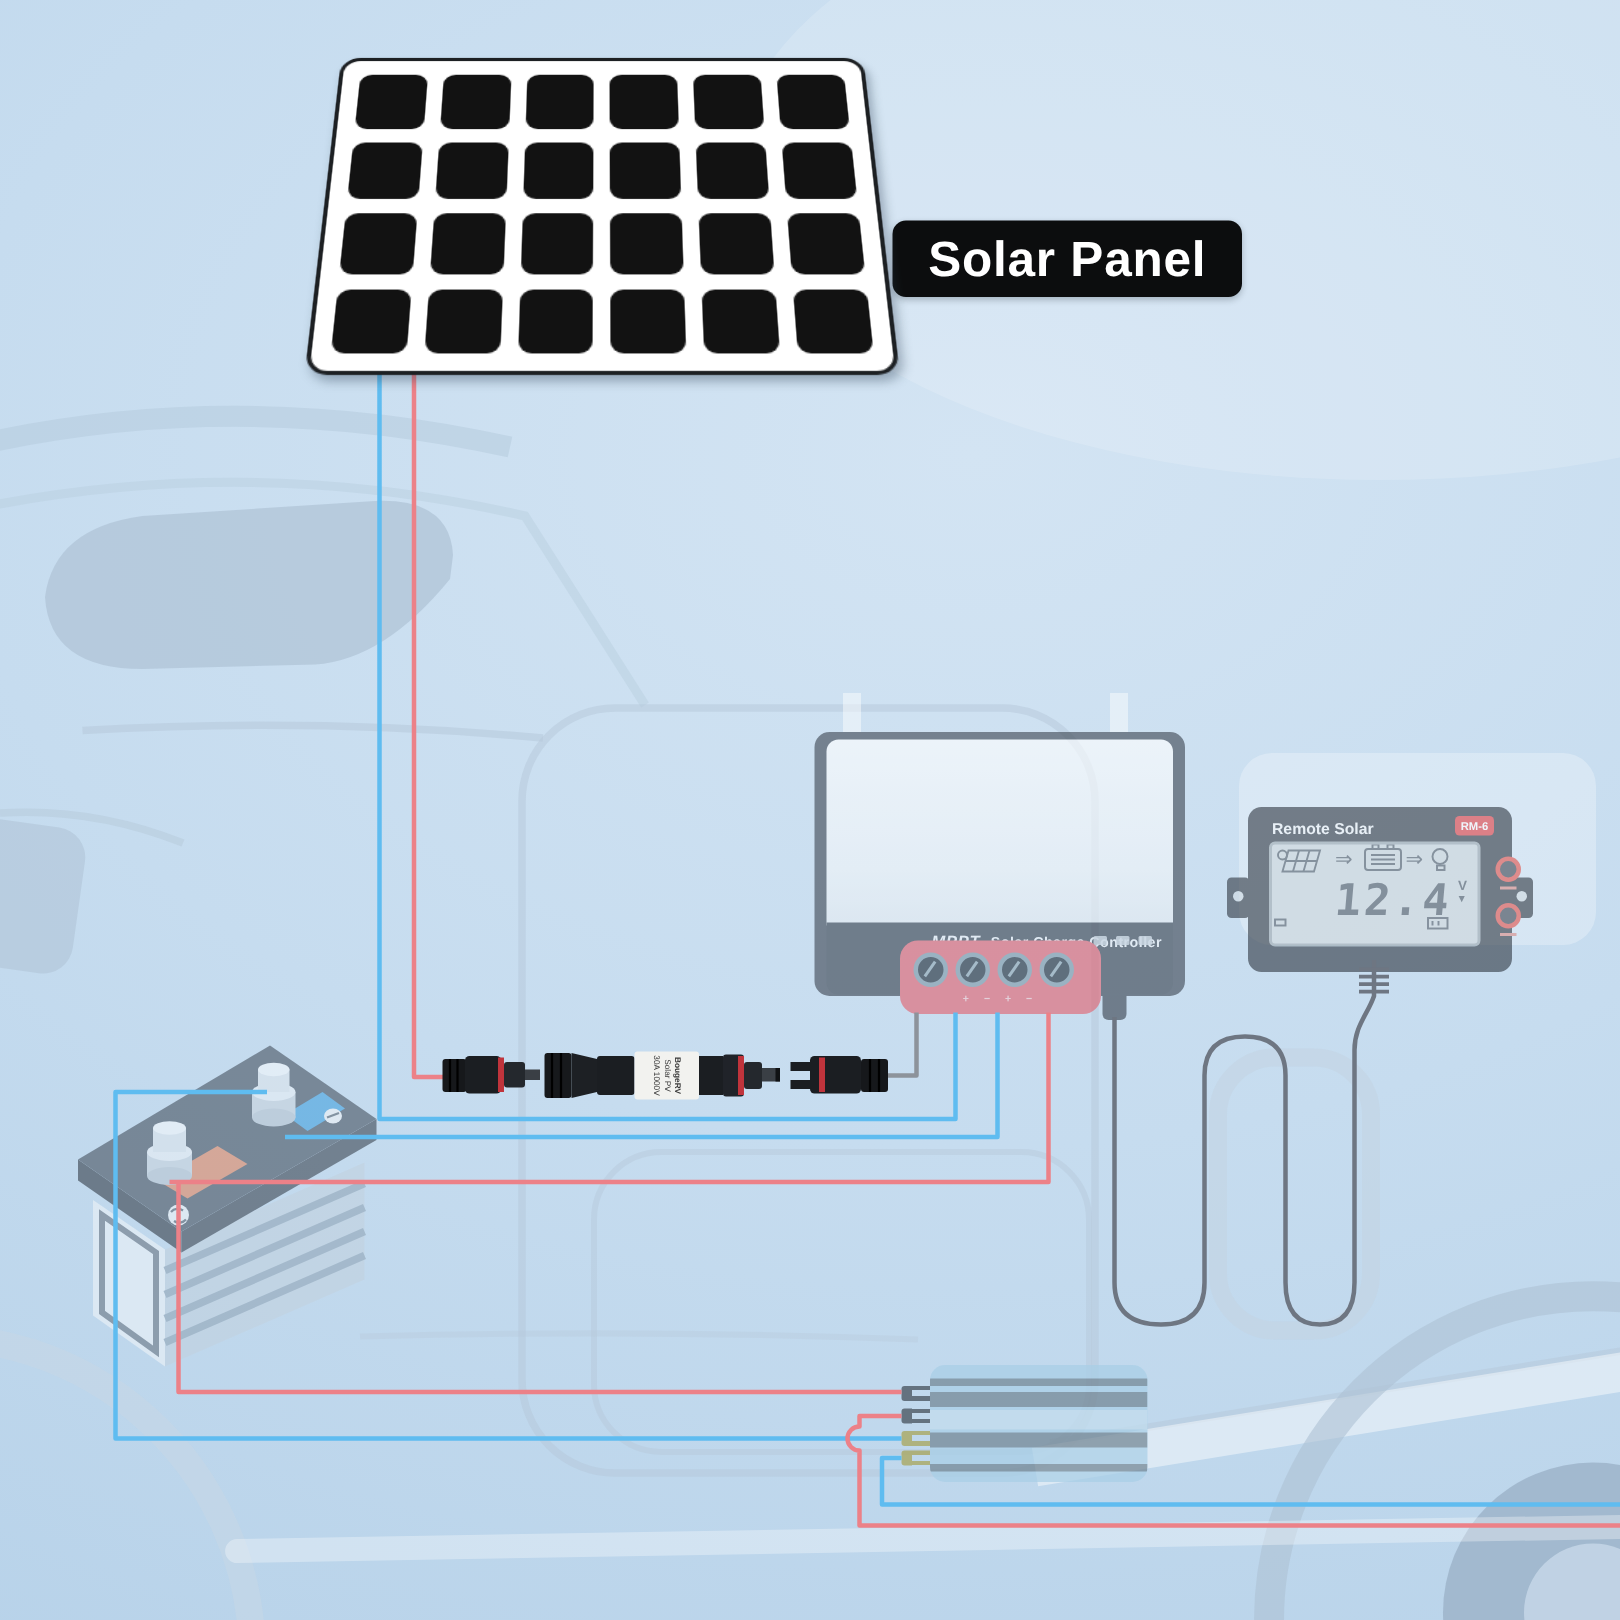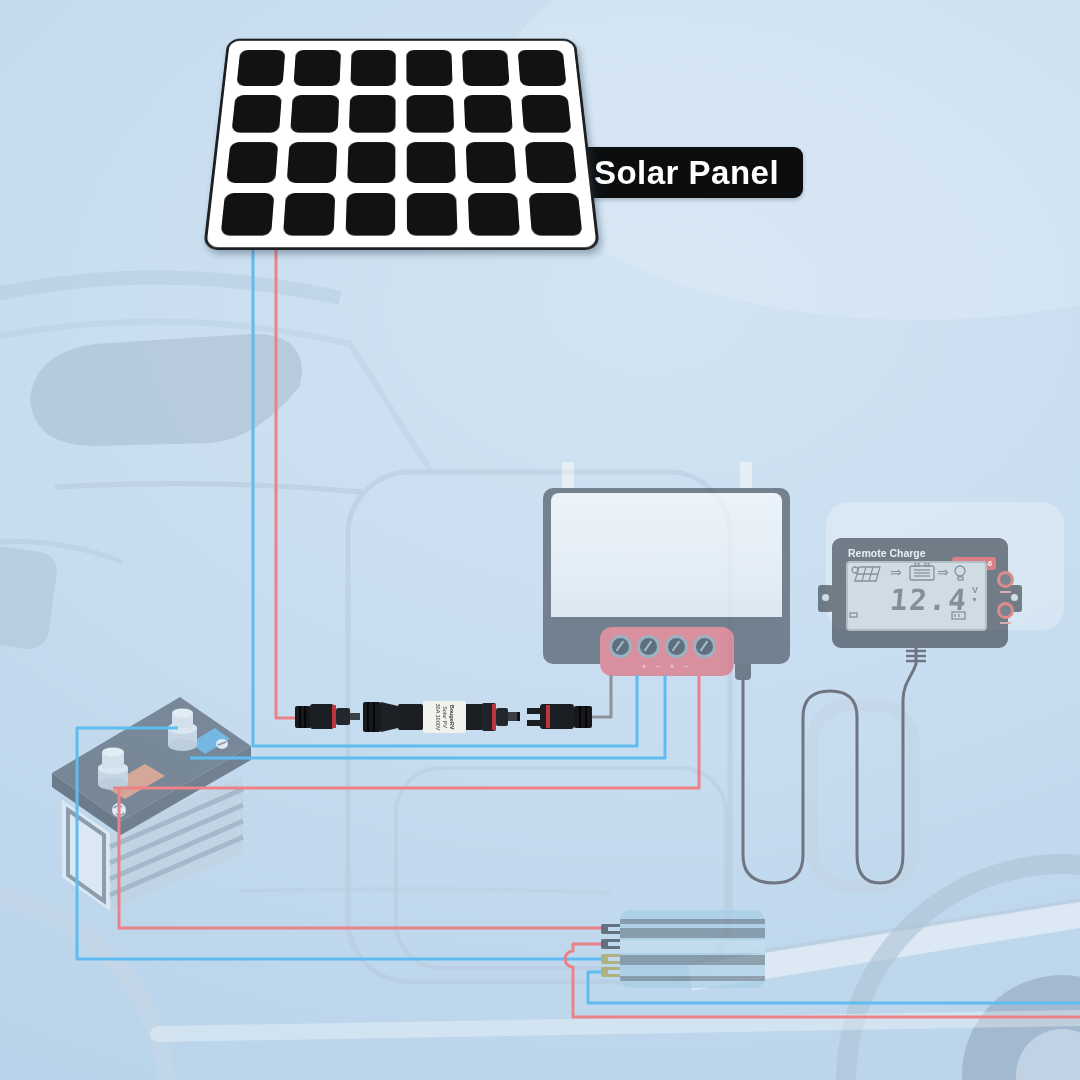--- a/index.html
+++ b/index.html
@@ -46,22 +46,22 @@
   .tblock .marks{position:absolute;left:0;right:0;top:36px;text-align:center;color:rgba(255,255,255,.65);
        font-size:7px;letter-spacing:4px;font-weight:700;}
   .mppt .port{position:absolute;left:192px;top:201px;width:16px;height:17px;background:#39424e;border-radius:0 0 4px 4px;}
 
   
   .meter{position:absolute;left:818px;top:538px;width:204px;height:130px;opacity:.6;}
   .meter .ear{position:absolute;top:47px;width:15px;height:27px;background:#2e3640;border-radius:3px;}
   .meter .ear i{position:absolute;left:4px;top:9px;width:7px;height:7px;border-radius:50%;background:#cfd9e0;display:block;}
   .meter .mbody{position:absolute;left:14px;top:0;width:176px;height:110px;background:#2e3640;border-radius:9px;}
   .meter .mtitle{position:absolute;left:16px;top:9px;color:#f2f5f8;font-size:10.5px;font-weight:700;}
-  .meter .badge{position:absolute;right:12px;top:19px;width:26px;height:13px;border-radius:3px;
-       color:#fff;font-size:7.5px;font-weight:700;display:flex;align-items:center;justify-content:center;padding-left:18px;}
+  .meter .badge{position:absolute;right:12px;top:6px;width:26px;height:13px;border-radius:3px;
+       color:#fff;font-size:7.5px;font-weight:700;display:flex;align-items:center;justify-content:center;}
   .meter .lcd{position:absolute;left:14px;top:23px;width:137px;height:66px;background:#ccd5da;
        border:2px solid #9aa6ad;border-radius:4px;}
   .meter .digits{position:absolute;left:42px;top:20px;color:#4c5763;font-family:"DejaVu Sans Mono",monospace;
        font-weight:700;font-size:29px;letter-spacing:2px;transform:skewX(-5deg);}
   .meter .unit{position:absolute;right:7px;top:22px;color:#4c5763;font-size:9px;font-weight:700;}
   .meter .unit-arrow{position:absolute;right:7px;top:33px;color:#4c5763;font-size:7px;}
   .meter .btn{position:absolute;left:165px;width:17px;height:17px;border-radius:50%;
        background:#3d4551;border:3px solid #e25048;box-sizing:border-box;}
   .meter .btn-label{position:absolute;left:168px;width:11px;height:2px;background:#d98a84;}
 
@@ -137,20 +137,31 @@
     <path d="M84,120 a6,6 0 0 1 8,-1 M94,125 a6,6 0 0 1 -8,1" stroke="#5c6874" stroke-width="1.5" fill="none"></path>
     <ellipse cx="192" cy="56" rx="6" ry="5" fill="#eef2f6"></ellipse>
     <line x1="188" y1="57" x2="196" y2="54" stroke="#5c6874" stroke-width="1.5"></line>
   </svg>
 
   <div class="mppt">
     <div class="strap" style="left:19px;"></div>
     <div class="strap" style="left:197px;"></div>
     <div class="backplate"></div>
     <div class="face"></div>
+    <div class="band">
+      <div class="band-text">
+        <span class="band-brand">MPPT</span>
+        <span class="band-title">Solar Charge Controller</span>
+      </div>
+      <div class="band-leds">
+        <span></span>
+        <span></span>
+        <span></span>
+      </div>
+    </div>
     <div class="tblock" style="background: rgb(226, 98, 111);">
       <div class="term" style="left:9px;">
           <i></i>
         </div>
       <div class="term" style="left:37px;">
           <i></i>
         </div>
       <div class="term" style="left:65px;">
           <i></i>
         </div>
@@ -163,21 +174,21 @@
   </div>
 
   <div class="meter">
     <div class="ear" style="left:0;">
         <i></i>
       </div>
     <div class="ear" style="left:189px;">
         <i></i>
       </div>
     <div class="mbody">
-      <div class="mtitle">Remote Charge</div>
+      <div class="mtitle">Remote Solar</div>
       <div class="badge" style="background: rgb(224, 60, 64);">RM-6</div>
       <div class="lcd">
         <svg width="133" height="62" viewBox="0 0 133 62">
           <g stroke="#4f5a66" fill="none" stroke-width="1.3">
             <circle cx="7" cy="7" r="3"></circle>
             <g transform="translate(11,4) skewX(-16)">
               <rect x="0" y="0" width="21" height="14"></rect>
               <line x1="7" y1="0" x2="7" y2="14"></line>
                 <line x1="14" y1="0" x2="14" y2="14"></line>
               <line x1="0" y1="7" x2="21" y2="7"></line>
@@ -288,21 +299,21 @@
       <rect x="239" y="12" width="13" height="6" fill="#1b1e22"></rect>
       <rect x="239" y="24" width="13" height="6" fill="#1b1e22"></rect>
       <rect x="252" y="8" width="34" height="25" rx="3" fill="#1b1e22"></rect>
       <rect x="258" y="9" width="4" height="23" fill="#c0343c"></rect>
       <rect x="286" y="10" width="18" height="22" rx="2" fill="#16181b"></rect>
       <line x1="292" y1="10" x2="292" y2="32" stroke="#000" stroke-width="1.5"></line>
       <line x1="298" y1="10" x2="298" y2="32" stroke="#000" stroke-width="1.5"></line>
     </g>
   </svg>
 
-  <div class="tag tag-dark" style="left: 570px; top: 147px; width: 233px; height: 51px; background: rgb(12, 13, 14);">Solar Panel</div>
+  <div class="tag tag-dark" style="left: 595px; top: 147px; width: 233px; height: 51px; background: rgb(12, 13, 14);">Solar Panel</div>
 
   <div class="solar-panel">
 
   <div class="cell" style="background: rgb(18, 18, 18);"></div>
       <div class="cell" style="background: rgb(18, 18, 18);"></div>
       <div class="cell" style="background: rgb(18, 18, 18);"></div>
       <div class="cell" style="background: rgb(18, 18, 18);"></div>
       <div class="cell" style="background: rgb(18, 18, 18);"></div>
       <div class="cell" style="background: rgb(18, 18, 18);"></div>
       <div class="cell" style="background: rgb(18, 18, 18);"></div>

